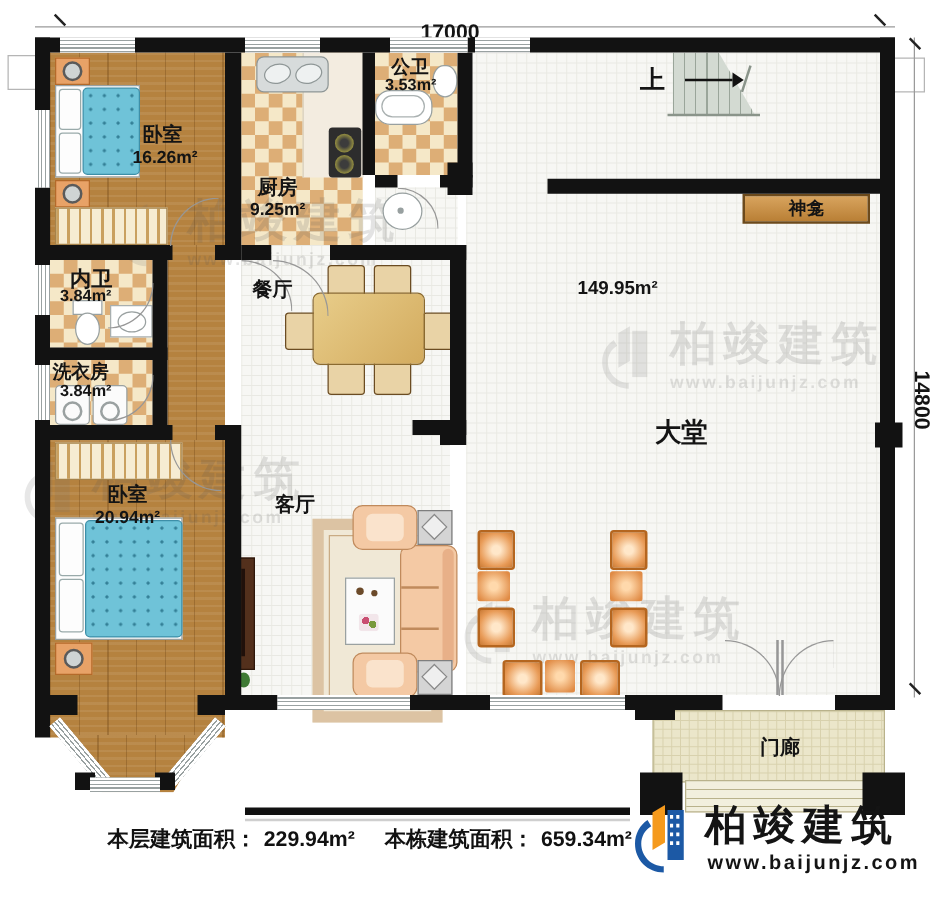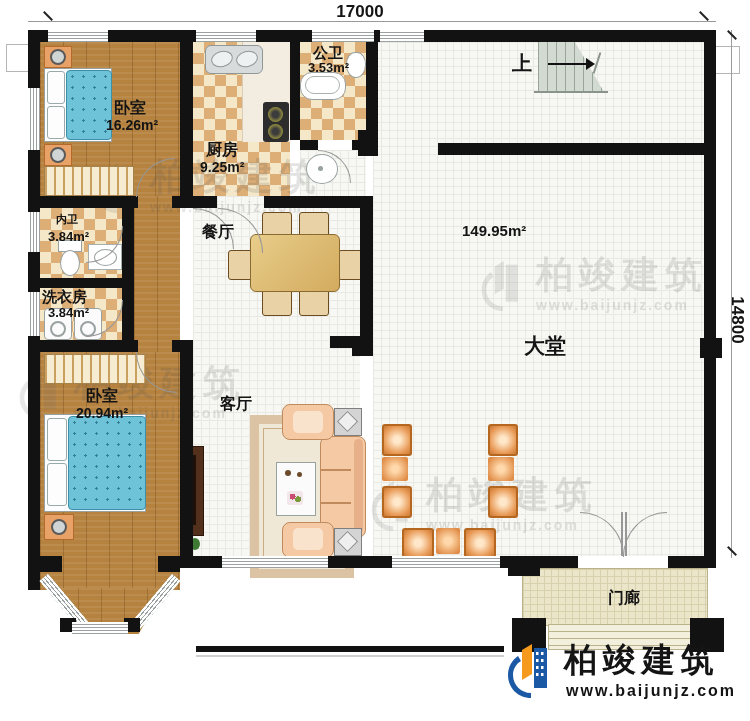--- a/index.html
+++ b/index.html
@@ -51,21 +51,21 @@
   .wm .t2{font-size:14px;font-weight:700;color:#555;letter-spacing:2px;margin-top:4px;}
   .stat{position:absolute;font-size:17px;font-weight:700;color:#111;white-space:nowrap;}
   .stat span{margin-right:6px;}
 </style>
 </head>
 <body>
 
 <div id="canvas">
 
   <div class="abs" style="left:28px;top:21px;width:688px;height:1px;background:#9a9a9a;"></div>
-  <div class="lbl" style="left:300px;top:2px;width:120px;text-align:center;font-size:17px;">17000</div>
+  <div class="lbl" style="left:300px;top:16px;width:120px;text-align:center;font-size:17px;">17000</div>
   <div class="abs" style="left:42px;top:15px;width:12px;height:2px;background:#222;transform:rotate(45deg);"></div>
   <div class="abs" style="left:698px;top:15px;width:12px;height:2px;background:#222;transform:rotate(45deg);"></div>
   <div class="abs" style="left:6px;top:44px;width:28px;height:26px;border:1px solid #b5b5b5;"></div>
   <div class="abs" style="left:712px;top:46px;width:26px;height:26px;border:1px solid #b5b5b5;"></div>
   <div class="abs" style="left:731px;top:30px;width:1px;height:528px;background:#9a9a9a;"></div>
   <div class="lbl" style="left:702px;top:310px;width:70px;text-align:center;font-size:17px;transform:rotate(90deg);">14800</div>
   <div class="abs" style="left:726px;top:34px;width:12px;height:2px;background:#222;transform:rotate(45deg);"></div>
   <div class="abs" style="left:726px;top:550px;width:12px;height:2px;background:#222;transform:rotate(45deg);"></div>
 
   <div class="wood" style="left:40px;top:42px;width:140px;height:154px;"></div>
@@ -227,20 +227,23 @@
 
   <div class="abs" style="left:538px;top:42px;width:66px;height:50px;background:#d3dad2;
        background-image:repeating-linear-gradient(90deg,#9aa59a 0 1px,transparent 1px 9px);
        clip-path:polygon(0 0,56% 0,100% 100%,0 100%);"></div>
   <div class="abs" style="left:534px;top:91px;width:74px;height:2px;background:#8a948a;"></div>
   <div class="abs" style="left:548px;top:63px;width:38px;height:2px;background:#111;"></div>
   <div class="abs" style="left:586px;top:58px;width:0;height:0;border-left:9px solid #111;border-top:6px solid transparent;border-bottom:6px solid transparent;"></div>
   <div class="abs" style="left:596px;top:52px;width:2px;height:22px;background:#8a948a;transform:rotate(18deg);"></div>
   <div class="lbl" style="left:512px;top:50px;font-size:20px;">上</div>
 
+  <div class="abs" style="left:594px;top:155px;width:98px;height:20px;background:linear-gradient(#d8a45e,#b97f35);border:2px solid #6c4a1c;display:flex;align-items:center;justify-content:center;">
+    <span class="abs" style="position:static;font-size:14px;font-weight:700;color:#141414;">神龛</span>
+  </div>
 
   <div class="wall" style="left:28px;top:30px;width:688px;height:12px;"></div>
   <div class="wall" style="left:28px;top:30px;width:12px;height:560px;"></div>
   <div class="wall" style="left:704px;top:30px;width:12px;height:526px;"></div>
   <div class="wall" style="left:700px;top:338px;width:22px;height:20px;"></div>
   <div class="wall" style="left:180px;top:556px;width:536px;height:12px;"></div>
   <div class="wall" style="left:180px;top:42px;width:13px;height:154px;"></div>
   <div class="wall" style="left:28px;top:196px;width:110px;height:12px;"></div>
   <div class="wall" style="left:172px;top:196px;width:21px;height:12px;"></div>
   <div class="wall" style="left:122px;top:208px;width:12px;height:144px;"></div>
@@ -297,35 +300,38 @@
   <div class="wall" style="left:512px;top:618px;width:34px;height:34px;"></div>
   <div class="wall" style="left:690px;top:618px;width:34px;height:34px;"></div>
   <div class="wall" style="left:508px;top:556px;width:32px;height:20px;"></div>
 
   <div class="lbl" style="left:114px;top:98px;">卧室</div>
   <div class="area" style="left:106px;top:117px;">16.26m²</div>
   <div class="lbl" style="left:206px;top:140px;">厨房</div>
   <div class="area" style="left:200px;top:159px;">9.25m²</div>
   <div class="lbl" style="left:313px;top:44px;font-size:15px;">公卫</div>
   <div class="area" style="left:308px;top:60px;font-size:13px;">3.53m²</div>
-  <div class="lbl" style="left:56px;top:212px;font-size:11px;">内卫</div>
+  <div class="lbl" style="left:56px;top:212px;font-size:17px;">内卫</div>
   <div class="area" style="left:48px;top:229px;font-size:13px;">3.84m²</div>
   <div class="lbl" style="left:42px;top:288px;font-size:15px;">洗衣房</div>
   <div class="area" style="left:48px;top:305px;font-size:13px;">3.84m²</div>
   <div class="lbl" style="left:86px;top:386px;">卧室</div>
   <div class="area" style="left:76px;top:405px;">20.94m²</div>
   <div class="lbl" style="left:202px;top:222px;">餐厅</div>
   <div class="lbl" style="left:220px;top:394px;">客厅</div>
   <div class="lbl" style="left:524px;top:332px;font-size:21px;">大堂</div>
   <div class="area" style="left:462px;top:222px;font-size:15px;">149.95m²</div>
   <div class="lbl" style="left:608px;top:588px;">门廊</div>
 
   <div class="abs" style="left:196px;top:646px;width:308px;height:6px;background:#111;"></div>
   <div class="abs" style="left:196px;top:655px;width:308px;height:2px;background:#cfcfcf;"></div>
 
+  <div class="stat" style="left:86px;top:660px;">
+    <span>本层建筑面积：</span><span style="margin-right:24px;">229.94m²</span><span>本栋建筑面积：</span><span>659.34m²</span>
+  </div>
 
   <div class="abs" style="left:502px;top:636px;width:246px;height:82px;">
     <svg width="54" height="60" viewBox="0 0 54 60" style="position:absolute;left:2px;top:4px;">
       <path d="M27 58 C14 58 4 48 4 35 C4 27 8 20 14 16 L17 21 C12 24 9 29 9 35 C9 45 17 53 27 53 Z" fill="#1c59a5"></path>
       <polygon points="18,10 28,4 28,34 18,40" fill="#f59a1d"></polygon>
       <rect x="30" y="8" width="13" height="40" fill="#1c59a5"></rect>
       <g fill="#fff">
           <rect x="32" y="12" width="2.5" height="3"></rect>
           <rect x="37" y="12" width="2.5" height="3"></rect>
           <rect x="32" y="19" width="2.5" height="3"></rect>

